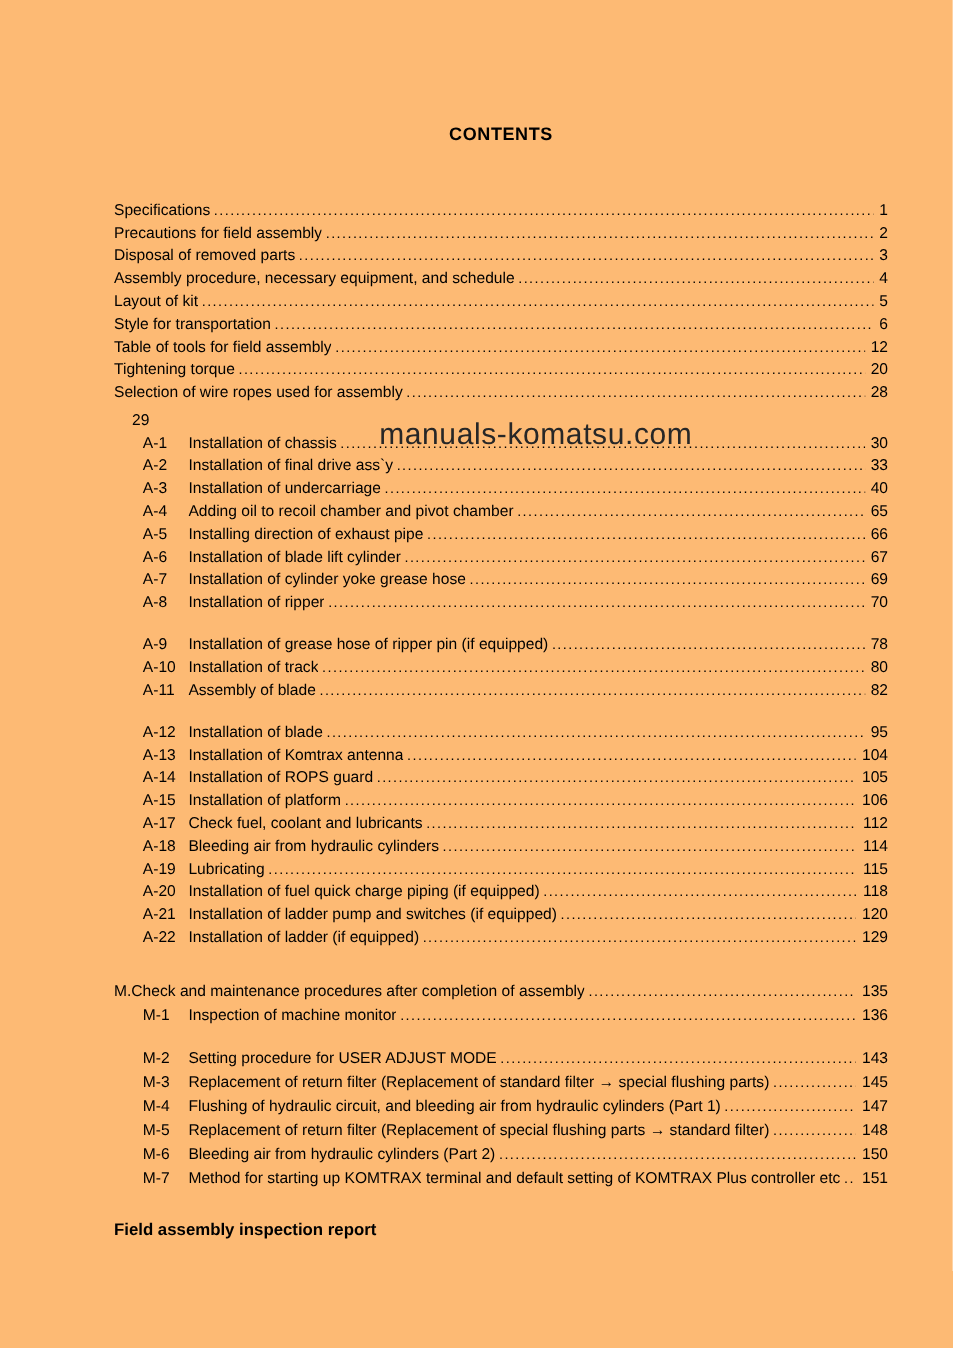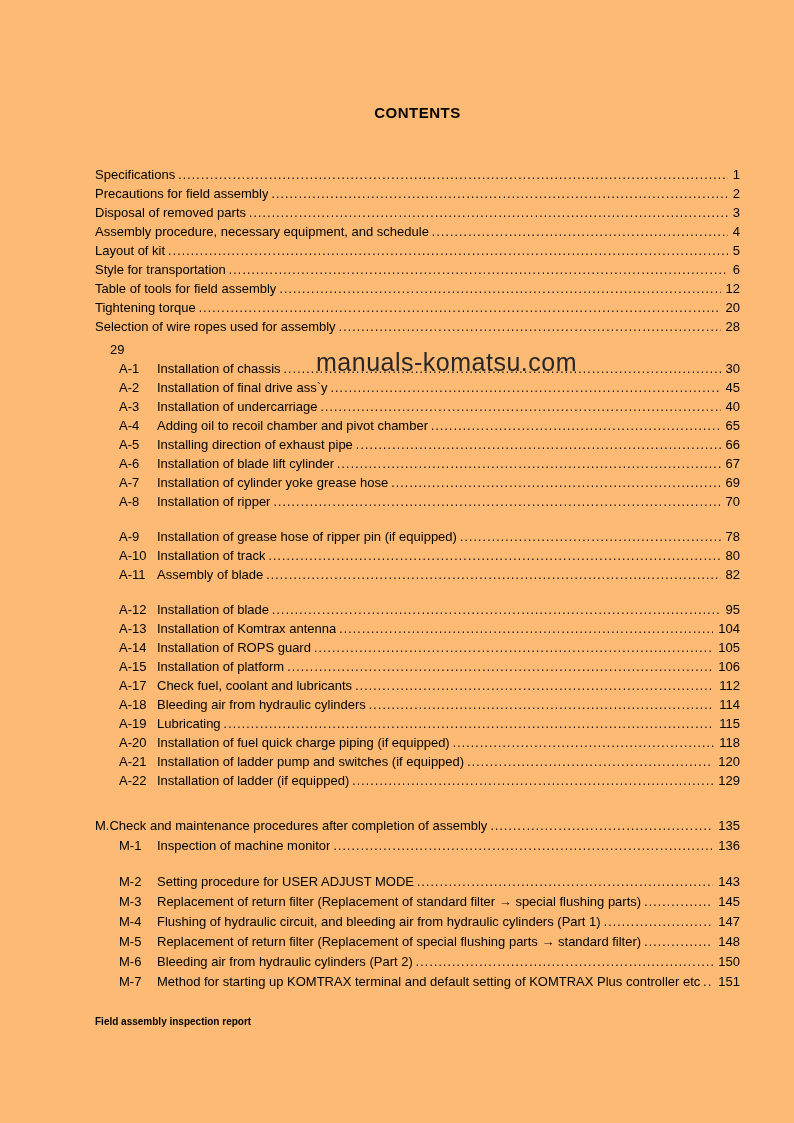--- a/index.html
+++ b/index.html
@@ -60,21 +60,21 @@
   .sec-heading-a { padding-left: 9px; margin-top: 4px; flex-direction: column; }
   .sec-item { padding-left: 24px; }
   .sec-item .entry-label {
     flex-shrink: 0;
     width: 38px;
   }
   .m-section .toc-row { line-height: 20px; height: 20px; }
   .sec-heading-m { padding-left: 0; margin-top: 26px; align-items: flex-end; }
   .gap-sm { margin-top: 16px; }
   .footer-heading {
-    font-size: 10px;
+    font-size: 14px;
     font-weight: bold;
     margin-top: 24px;
   }
   .watermark {
     position: absolute;
     left: 316px;
     top: 348px;
     font-size: 25px;
     font-weight: normal;
     letter-spacing: 0.5px;
@@ -146,21 +146,21 @@
           <div class="toc-row sec-item">
             <span class="entry-label">A-1</span>
             <span class="entry-title">Installation of chassis</span>
             <span class="leader"></span>
             <span class="pagenum">30</span>
           </div>
           <div class="toc-row sec-item">
             <span class="entry-label">A-2</span>
             <span class="entry-title">Installation of final drive ass`y</span>
             <span class="leader"></span>
-            <span class="pagenum">45</span>
+            <span class="pagenum">33</span>
           </div>
           <div class="toc-row sec-item">
             <span class="entry-label">A-3</span>
             <span class="entry-title">Installation of undercarriage</span>
             <span class="leader"></span>
             <span class="pagenum">40</span>
           </div>
           <div class="toc-row sec-item">
             <span class="entry-label">A-4</span>
             <span class="entry-title">Adding oil to recoil chamber and pivot chamber</span>

